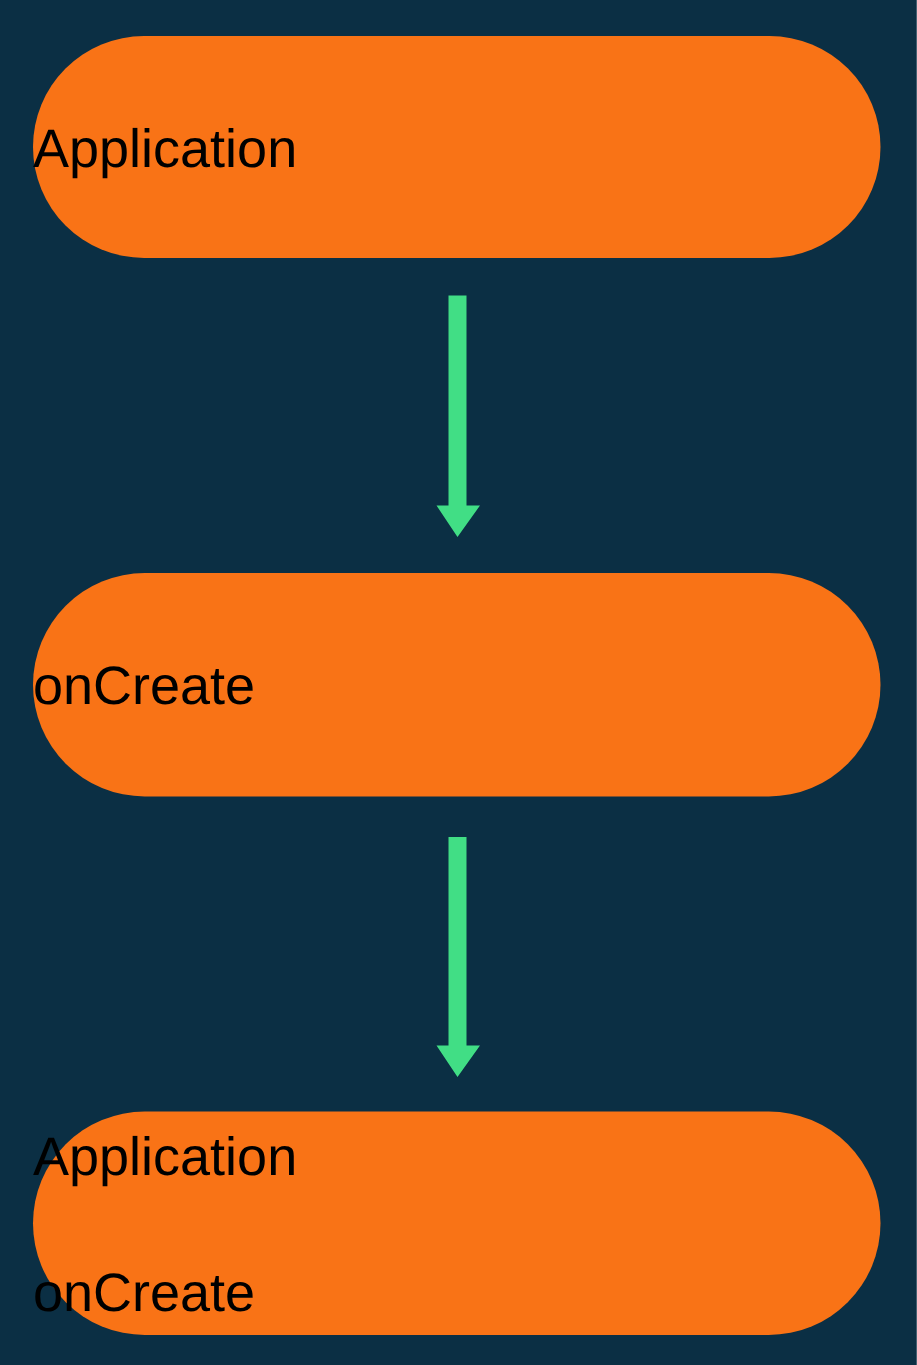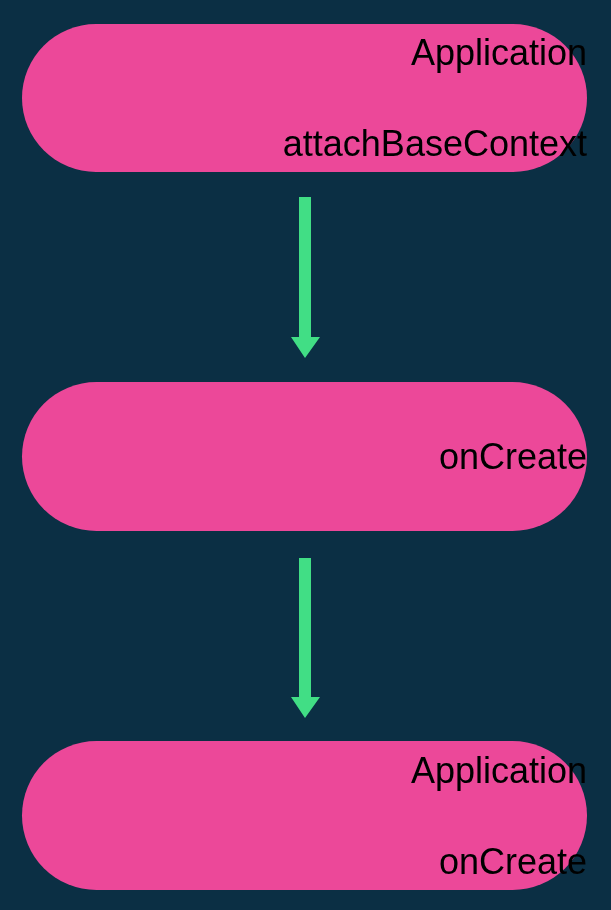--- a/index.html
+++ b/index.html
@@ -16,25 +16,25 @@
   #flow-canvas {
     position: relative;
     width: 611px;
     height: 910px;
     background: #0b2f44;
   }
   .flow-node {
     position: absolute;
     left: 22px;
     width: 565px;
-    background: #ec4899;
+    background: #f97316;
     border-radius: 76px;
     display: flex;
     flex-direction: column;
-    align-items: flex-end;
+    align-items: flex-start;
     justify-content: center;
     box-sizing: border-box;
     gap: 40px;
   }
   .flow-node .node-line {
     display: block;
     color: #000000;
     font-family: "Liberation Sans", sans-serif;
     font-size: 36px;
     font-weight: 400;
@@ -56,21 +56,20 @@
   #arrow-1 { top: 190px; height: 180px; }
   #arrow-2 { top: 551px; height: 180px; }
 </style>
 </head>
 <body>
 
 <div id="flow-canvas">
 
   <div class="flow-node" id="node-app-attach">
     <span class="node-line">Application</span>
-    <span class="node-line">attachBaseContext</span>
   </div>
 
   <svg class="flow-arrow" id="arrow-1" viewBox="0 0 611 180" xmlns="http://www.w3.org/2000/svg">
     <path d="M 299 7 L 311 7 L 311 147 L 320 147 L 305 168 L 291 147 L 299 147 Z" fill="#41de85"></path>
   </svg>
 
   <div class="flow-node" id="node-provider">
     <span class="node-line">onCreate</span>
   </div>
 

